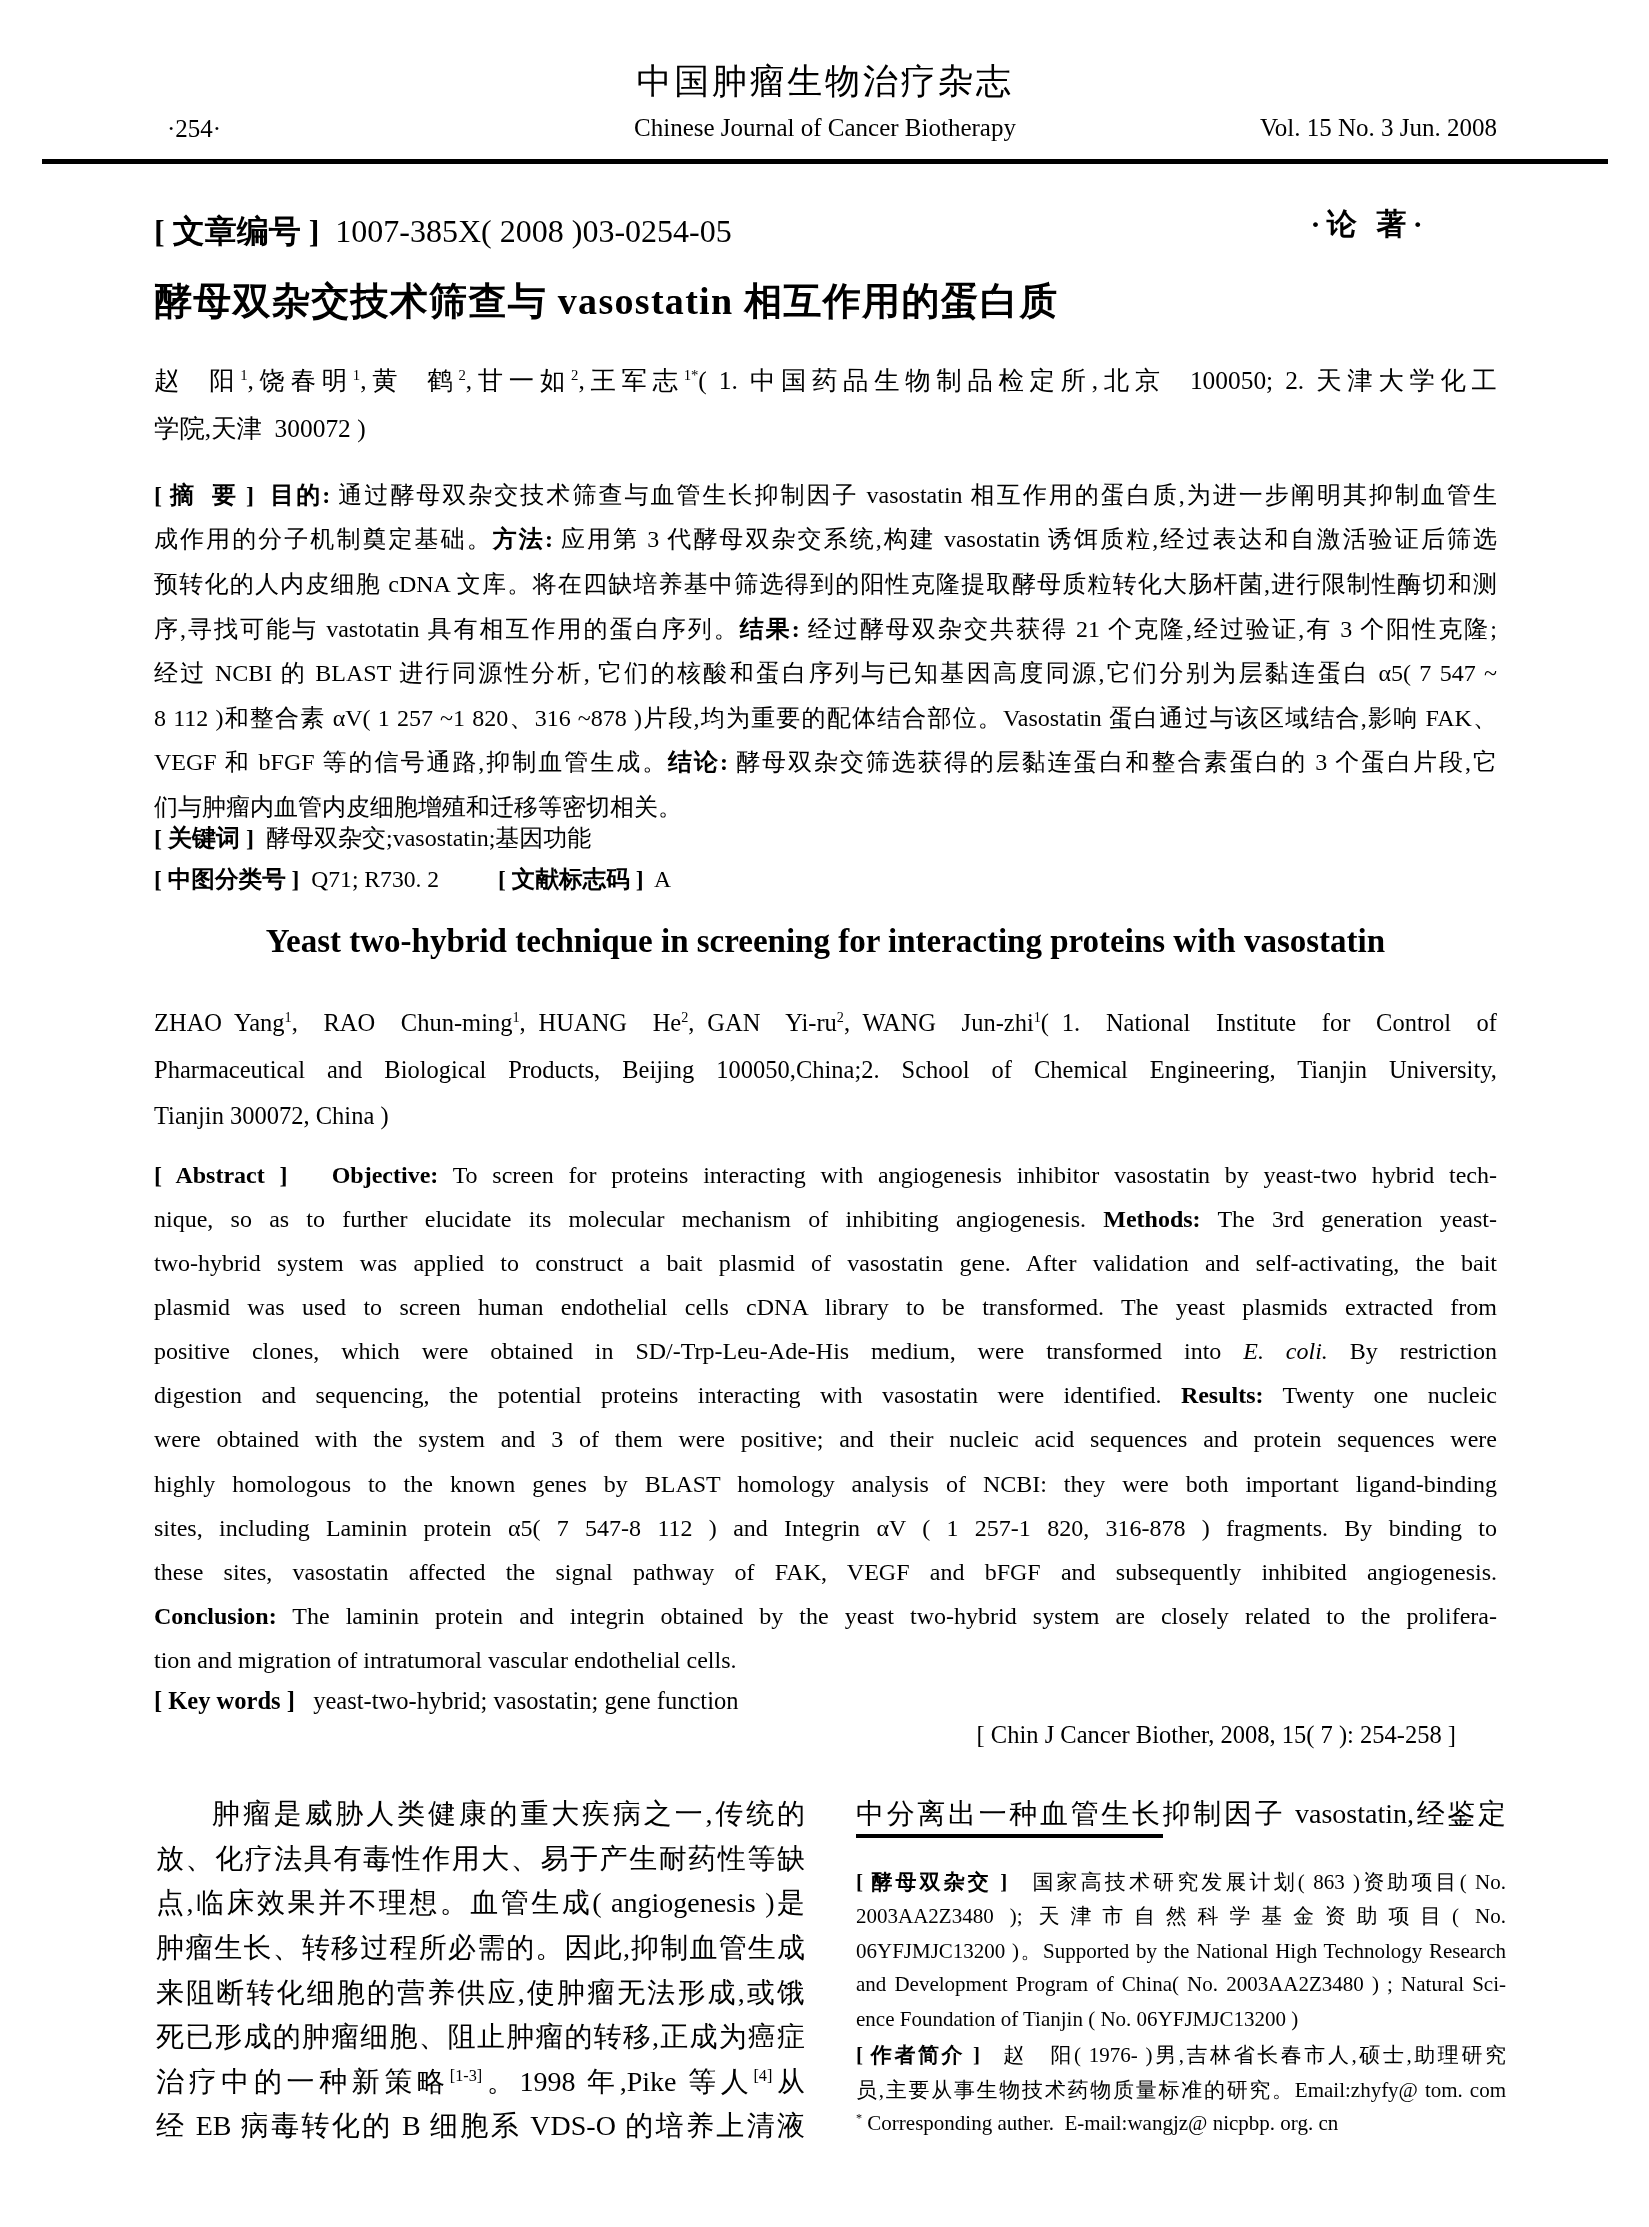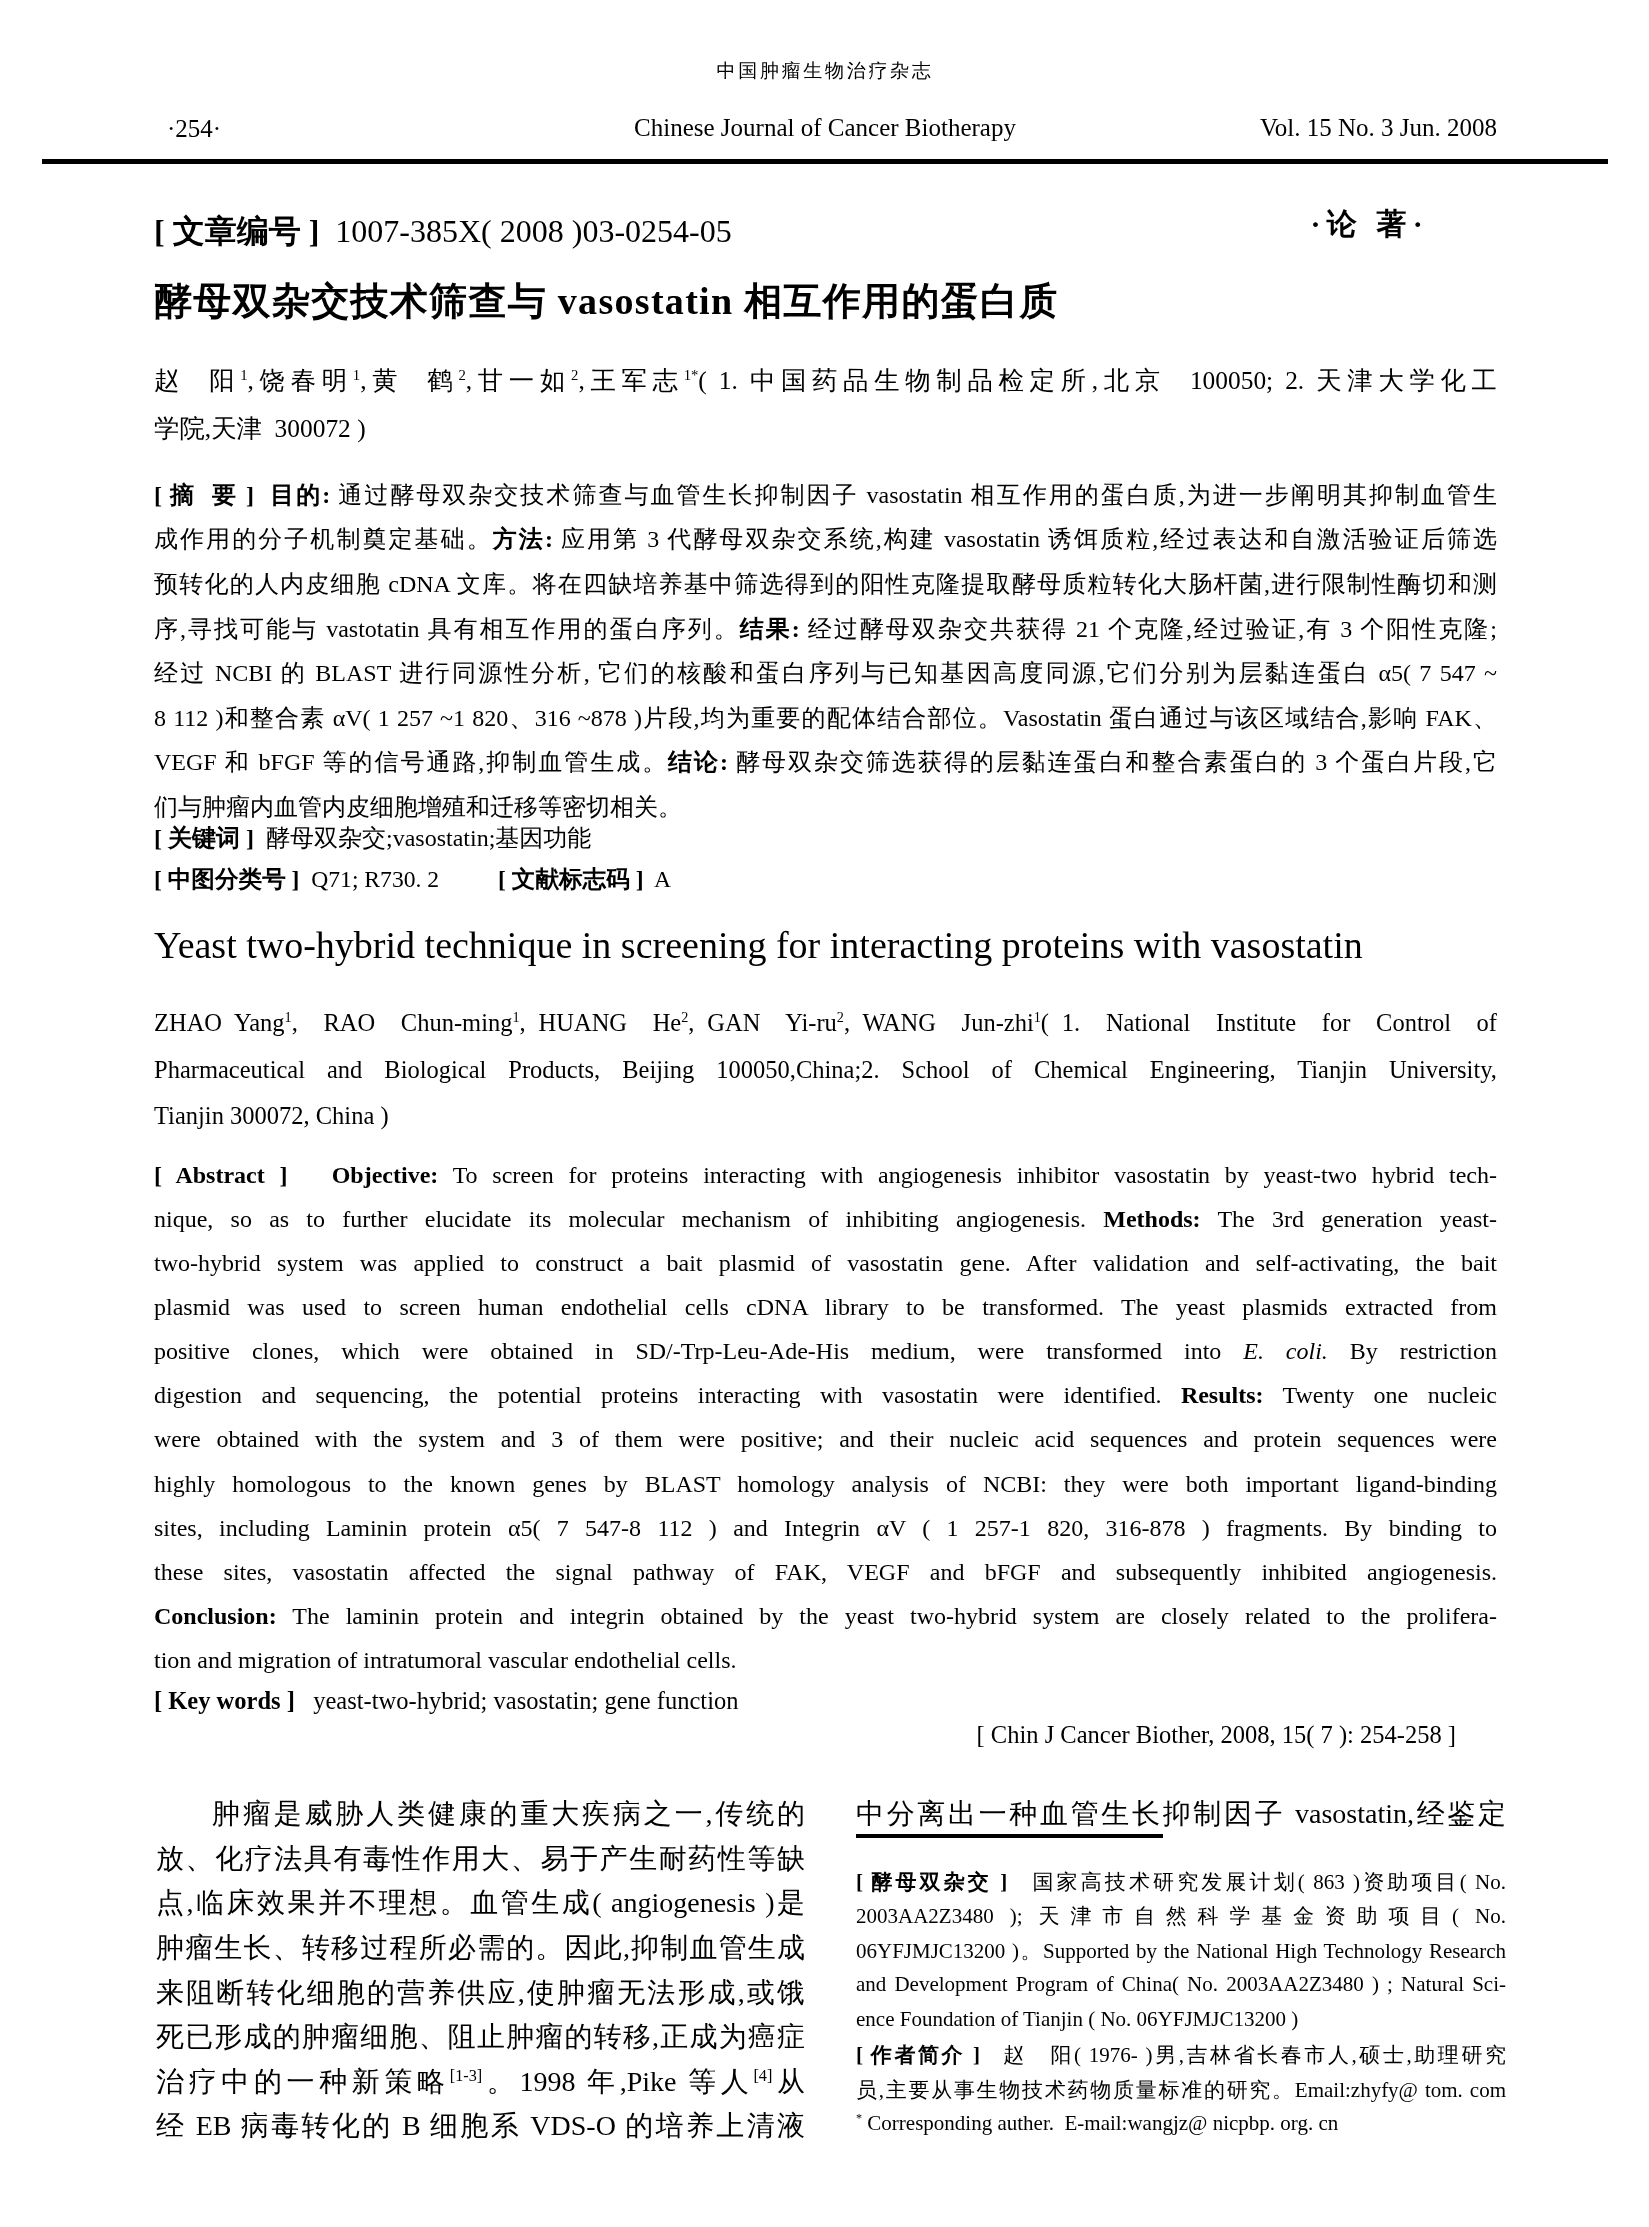--- a/index.html
+++ b/index.html
@@ -9,39 +9,39 @@
     overflow:hidden;
   }
   .abs { position:absolute; }
   .b { font-weight:bold; }
   .i { font-style:italic; }
   sup { font-size:0.58em; vertical-align:super; line-height:0; }
   .line { white-space:pre-wrap; }
   .jl { text-align:justify; text-align-last:justify; }
   .indent { text-indent:2em; }
 
-  .journal-cn { top:58px; left:0; width:100%; text-align:center; font-size:19px; letter-spacing:2.7px; }
+  .journal-cn { top:58px; left:0; width:100%; text-align:center; font-size:35px; letter-spacing:2.7px; }
   .pageno    { top:115px; left:167px; font-size:25px; }
   .journal-en{ top:114px; left:0; width:100%; text-align:center; font-size:25px; }
   .issue     { top:114px; right:153px; font-size:25px; }
   .rule      { top:159px; left:42px; width:1566px; height:4.9px; background:#000; }
 
   .article-id{ top:210px; left:154px; font-size:32px; }
   .badge     { top:204px; right:221px; font-size:30px; font-weight:bold; letter-spacing:6.2px; }
 
   .title-cn  { top:276px; left:154px; width:1343px; font-size:38px; font-weight:bold; letter-spacing:1.3px; }
 
   .au-cn-1   { top:364px;  left:154px; width:1343px; font-size:25.4px; }
   .au-cn-2   { top:412px;  left:154px; width:1343px; font-size:25.4px; }
 
   .abs-cn    { left:154px; width:1343px; font-size:24px; }
   .kw-cn     { top:822px; left:154px; width:1343px; font-size:24px; }
   .clazz     { top:863px; left:154px; width:1343px; font-size:23.6px; }
 
-  .title-en  { top:923px; left:154px; width:1343px; font-size:38px; font-weight:normal; }
+  .title-en  { top:923px; left:154px; width:1343px; text-align:center; font-size:33px; font-weight:bold; }
 
   .au-en     { left:154px; width:1343px; font-size:24.5px; }
   .abs-en    { left:154px; width:1343px; font-size:24px; }
   .kw-en     { top:1687px; left:154px; width:1343px; font-size:24.5px; }
   .cite      { top:1721px; left:154px; width:1302px; text-align:right; font-size:24.5px; }
 
   .body-l    { left:156px;  width:649px; font-size:28px; }
   .body-r    { left:856px; width:650px; font-size:28px; }
   .fn-rule   { top:1834px; left:856px; width:307px; height:3.6px; background:#000; }
   .fn        { left:856px; width:650px; font-size:21px; }

